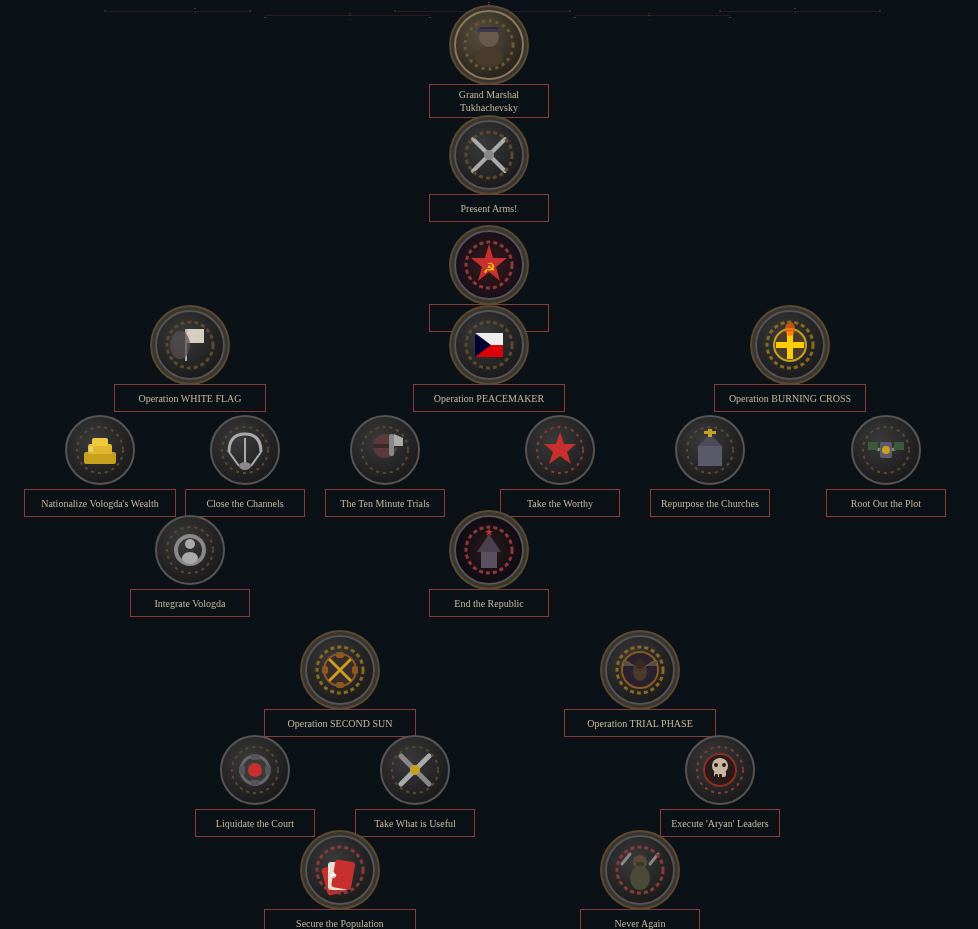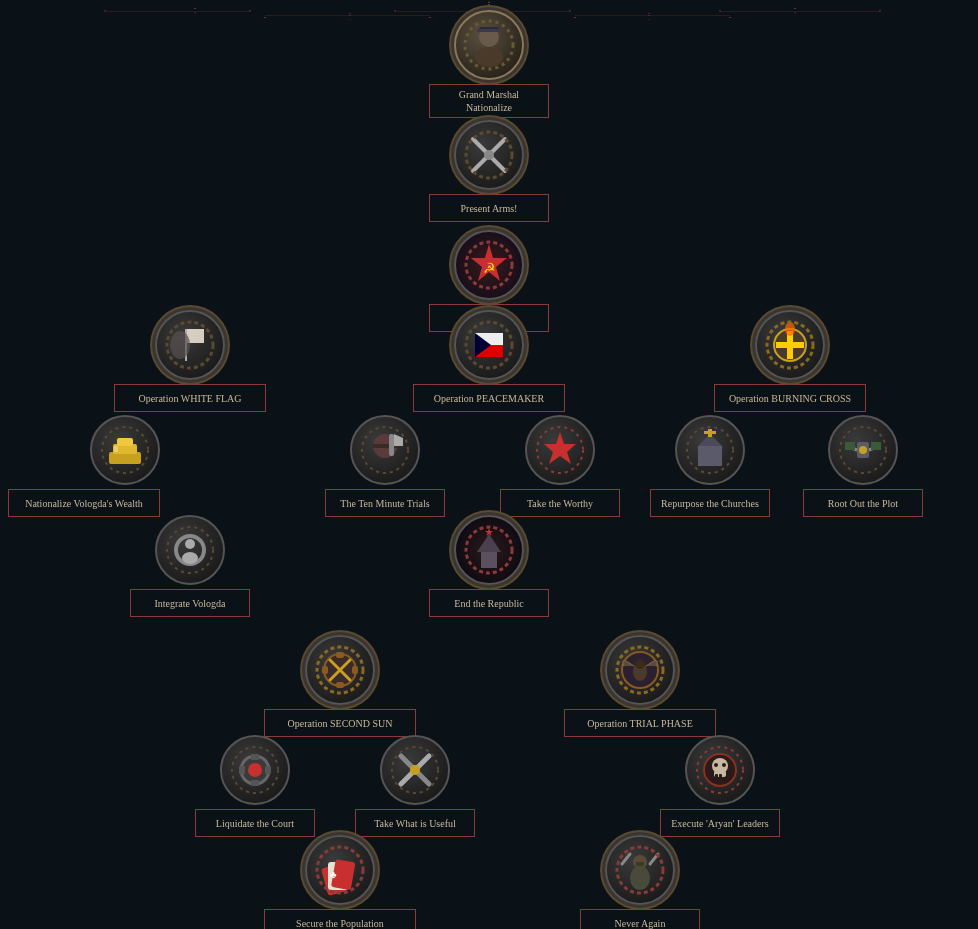--- a/index.html
+++ b/index.html
@@ -94,26 +94,26 @@
       box-shadow: 0 0 0 3px #3a3530, 0 0 0 5px #5a4a30;
     }
 
     
     #n-tukhachevsky { left: 429px; top: 10px; }
     #n-present-arms { left: 429px; top: 120px; }
     #n-march { left: 429px; top: 230px; }
     #n-white-flag { left: 130px; top: 310px; }
     #n-peacemaker { left: 429px; top: 310px; }
     #n-burning-cross { left: 730px; top: 310px; }
-    #n-nationalize { left: 40px; top: 415px; align-items: flex-end; }
+    #n-nationalize { left: 40px; top: 415px; }
     #n-close-channels { left: 185px; top: 415px; }
     #n-ten-minute { left: 325px; top: 415px; justify-content: flex-end; }
     #n-take-worthy { left: 500px; top: 415px; }
     #n-repurpose { left: 650px; top: 415px; }
-    #n-root-out { left: 803px; top: 415px; }
+    #n-root-out { left: 826px; top: 415px; }
     #n-integrate { left: 130px; top: 515px; }
     #n-end-republic { left: 429px; top: 515px; }
     #n-burn-opiate { left: 730px; top: 515px; }
     #n-second-sun { left: 280px; top: 635px; }
     #n-trial-phase { left: 580px; top: 635px; }
     #n-liquidate { left: 195px; top: 735px; }
     #n-take-useful { left: 355px; top: 735px; }
     #n-burn-nonsense { left: 505px; top: 735px; }
     #n-execute { left: 660px; top: 735px; }
     #n-secure { left: 280px; top: 835px; }
@@ -229,21 +229,21 @@
 
         <circle cx="26" cy="18" r="10" fill="#6a5a4a"></circle>
         <ellipse cx="26" cy="38" rx="14" ry="10" fill="#4a3a2a"></ellipse>
 
         <rect x="16" y="8" width="20" height="5" rx="2" fill="#2a2a3a"></rect>
         <rect x="14" y="10" width="24" height="3" rx="1" fill="#3a3a4a"></rect>
 
         <circle cx="26" cy="26" r="24" fill="none" stroke="#6a5a30" stroke-width="3" stroke-dasharray="3,4"></circle>
       </svg>
     </div>
-    <div class="node-label">Grand Marshal Nationalize</div>
+    <div class="node-label">Grand Marshal Tukhachevsky</div>
   </div>
 
   <div class="node has-wreath" id="n-present-arms">
     <div class="node-icon">
       <svg viewBox="0 0 52 52">
 
         <line x1="10" y1="42" x2="42" y2="10" stroke="#aaa" stroke-width="4" stroke-linecap="round"></line>
         <line x1="42" y1="42" x2="10" y2="10" stroke="#aaa" stroke-width="4" stroke-linecap="round"></line>
         <circle cx="26" cy="26" r="5" fill="#888"></circle>
         <circle cx="26" cy="26" r="23" fill="none" stroke="#5a4a30" stroke-width="3" stroke-dasharray="4,3"></circle>
@@ -316,20 +316,32 @@
         <rect x="14" y="20" width="24" height="10" rx="2" fill="#e0b830"></rect>
         <rect x="18" y="14" width="16" height="8" rx="2" fill="#f0c840"></rect>
 
         <rect x="15" y="22" width="4" height="6" rx="1" fill="#fff" opacity="0.3"></rect>
         <circle cx="26" cy="26" r="23" fill="none" stroke="#5a4a30" stroke-width="2" stroke-dasharray="3,4"></circle>
       </svg>
     </div>
     <div class="node-label wide">Nationalize Vologda's Wealth</div>
   </div>
 
+  <div class="node" id="n-close-channels">
+    <div class="node-icon">
+      <svg viewBox="0 0 52 52">
+
+        <path d="M10,28 Q10,10 26,10 Q42,10 42,28" fill="none" stroke="#aaa" stroke-width="3"></path>
+        <path d="M10,28 L20,42 M26,14 L26,42 M42,28 L32,42" stroke="#aaa" stroke-width="2"></path>
+        <ellipse cx="26" cy="42" rx="6" ry="4" fill="#888"></ellipse>
+        <circle cx="26" cy="26" r="23" fill="none" stroke="#5a4a30" stroke-width="2" stroke-dasharray="3,4"></circle>
+      </svg>
+    </div>
+    <div class="node-label">Close the Channels</div>
+  </div>
 
   <div class="node" id="n-ten-minute">
     <div class="node-icon">
       <svg viewBox="0 0 52 52">
 
         <circle cx="26" cy="22" r="12" fill="#5a3a3a"></circle>
         <rect x="14" y="20" width="24" height="4" fill="#3a2a2a"></rect>
 
         <rect x="30" y="10" width="5" height="22" rx="2" fill="#888"></rect>
         <path d="M35,10 L44,14 L44,22 L35,22 Z" fill="#aaa"></path>

